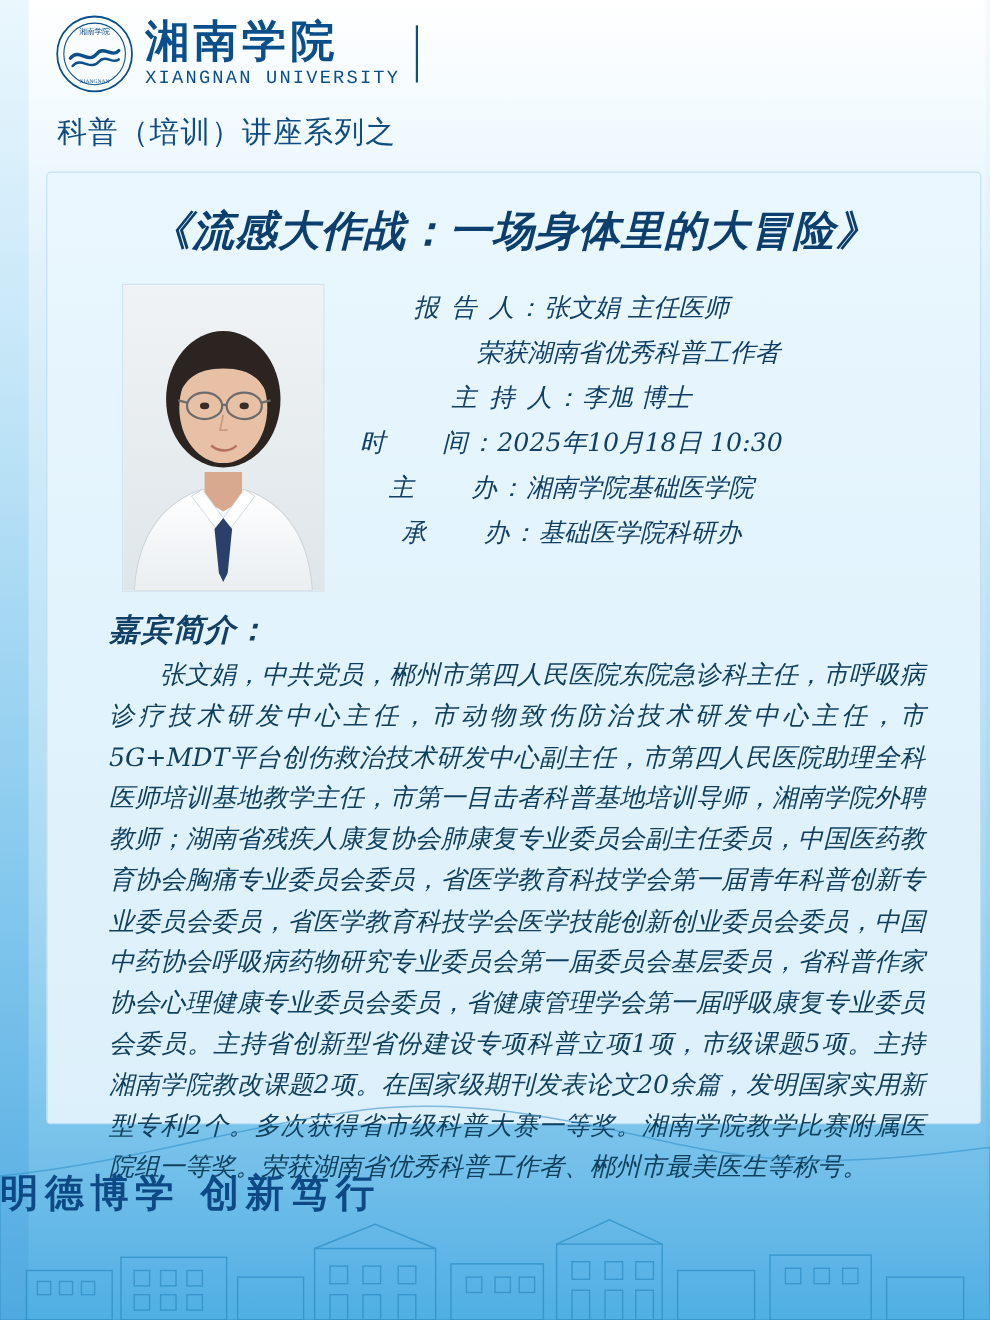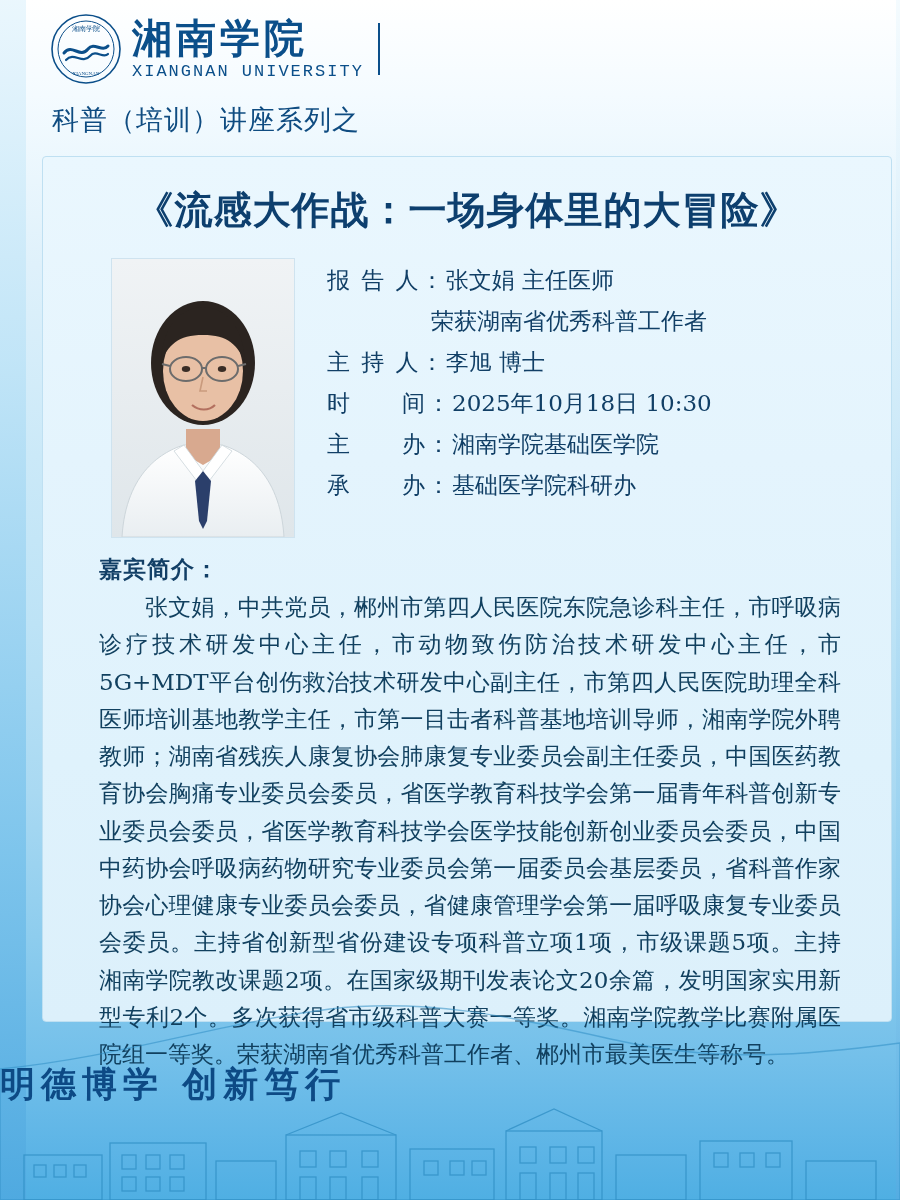--- a/index.html
+++ b/index.html
@@ -101,35 +101,37 @@
   
   .card {
     position: relative;
     margin: 18px 24px 0 26px;
     background: linear-gradient(180deg,#eaf7fe 0%, #e4f4fd 35%, #dff2fc 70%, #dcf0fb 100%);
     border: 1px solid #bfe0f2;
     border-radius: 4px;
     padding: 22px 26px 26px 26px;
     box-sizing: border-box;
     height: 866px;
+    font-style: italic;
   }
   .title {
     text-align: center;
     font-family: "DejaVu Serif", "Liberation Serif", serif;
     font-size: 38px;
     font-weight: bold;
     color: #0d3f6e;
     letter-spacing: 1px;
     margin: 6px 0 18px 0;
     white-space: nowrap;
   }
 
   .info-row {
     display: flex;
     align-items: flex-start;
+    text-align: center;
   }
   .portrait {
     width: 182px;
     height: 278px;
     flex: 0 0 182px;
     margin-left: 42px;
     margin-top: 4px;
     border: 1px solid #cfe3ef;
     overflow: hidden;
     position: relative;
@@ -145,21 +147,21 @@
     color: #113f66;
     line-height: 1.78;
   }
   .detail-line { white-space: nowrap; }
   .detail-label { letter-spacing: 2px; }
   .detail-indent { padding-left: 104px; }
 
   .bio-title {
     margin: 16px 0 2px 30px;
     font-family: "DejaVu Serif", "Liberation Serif", serif;
-    font-size: 23px;
+    font-size: 28px;
     font-weight: bold;
     color: #123f66;
     letter-spacing: 1px;
   }
   .bio-body {
     margin: 4px 24px 0 30px;
     font-family: "DejaVu Serif", "Liberation Serif", serif;
     font-size: 23px;
     color: #11405f;
     line-height: 1.62;

